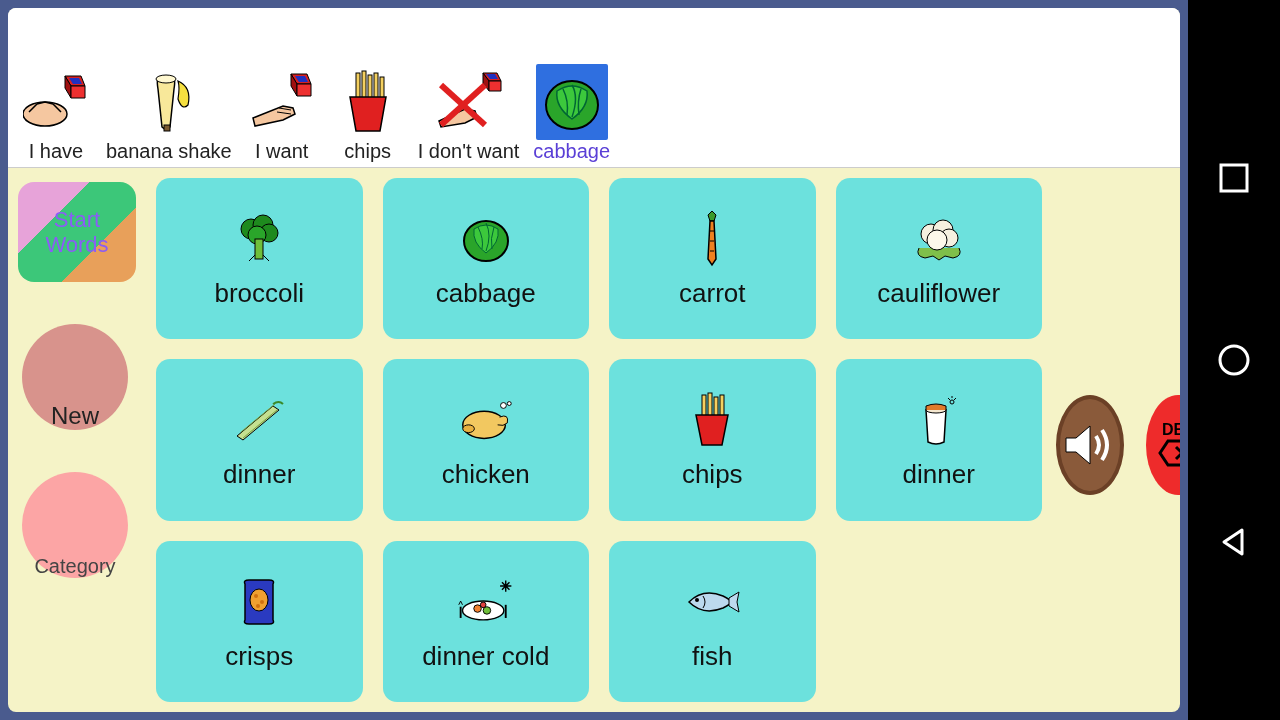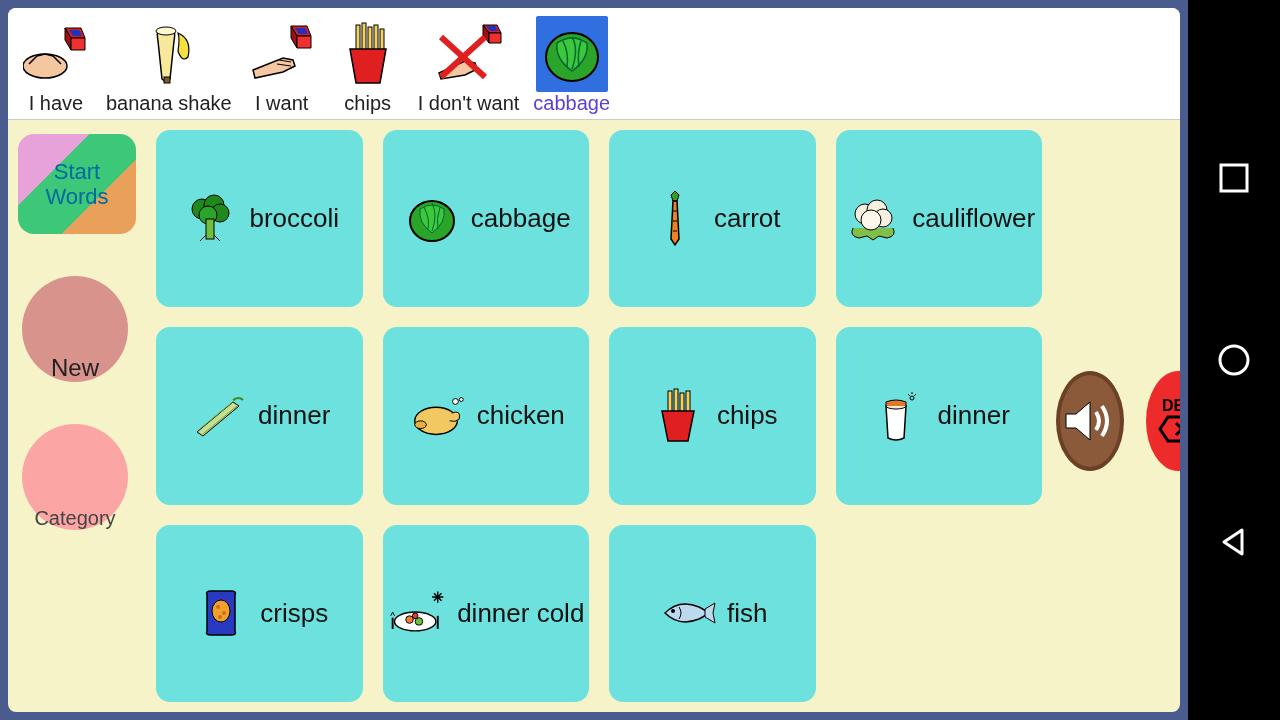--- a/index.html
+++ b/index.html
@@ -19,21 +19,21 @@
     background: #f5f3c7;
     border-radius: 8px;
     overflow: hidden;
     display: flex;
     flex-direction: column;
   }
 
   
   .sentence-bar {
     background: #fff;
-    height: 112px;
+    height: 160px;
     display: flex;
     align-items: flex-end;
     padding: 6px 12px 2px 12px;
     gap: 14px;
     border-bottom: 1px solid #ccc;
   }
   .sentence-item {
     display: flex;
     flex-direction: column;
     align-items: center;
@@ -74,21 +74,21 @@
     border-radius: 16px;
     position: relative;
     overflow: hidden;
     display: flex; align-items: center; justify-content: center;
     cursor: pointer;
   }
   .start-words-bg { position:absolute; inset:0; }
   .start-words-bg::before { content:""; position:absolute; inset:0;
     background: linear-gradient(135deg, #e7a3d9 0 33%, #3cc779 33% 66%, #e8a05a 66% 100%);
   }
-  .start-words-txt { position: relative; z-index:1; font-size:22px; color:#0369a1; text-align:center; line-height:1.15; }
+  .start-words-txt { position: relative; z-index:1; font-size:22px; color:#8b5cf6; text-align:center; line-height:1.15; }
   .circle-btn {
     width: 106px; height: 106px;
     border-radius: 50%;
     display:flex; align-items:flex-end; justify-content:center;
     font-size: 24px;
     cursor: pointer;
     margin-left: 4px;
   }
   .circle-btn.new-btn { background: #d8938c; color:#222; }
   .circle-btn.category-btn { background: #fca5a5; color:#444; font-size:20px; }
@@ -99,21 +99,21 @@
     display: grid;
     grid-template-columns: repeat(4, 1fr);
     grid-template-rows: repeat(3, 1fr);
     gap: 20px;
     padding: 0 4px;
   }
   .tile {
     background: #6ce1dd;
     border-radius: 14px;
     display: flex;
-    flex-direction: row;
+    flex-direction: column;
     align-items: center;
     justify-content: center;
     gap: 8px;
     cursor: pointer;
   }
   .tile-icon { width: 62px; height: 62px; display:flex; align-items:center; justify-content:center; }
   .tile-label { font-size: 26px; color:#111; }
 
   
   .right-col {

